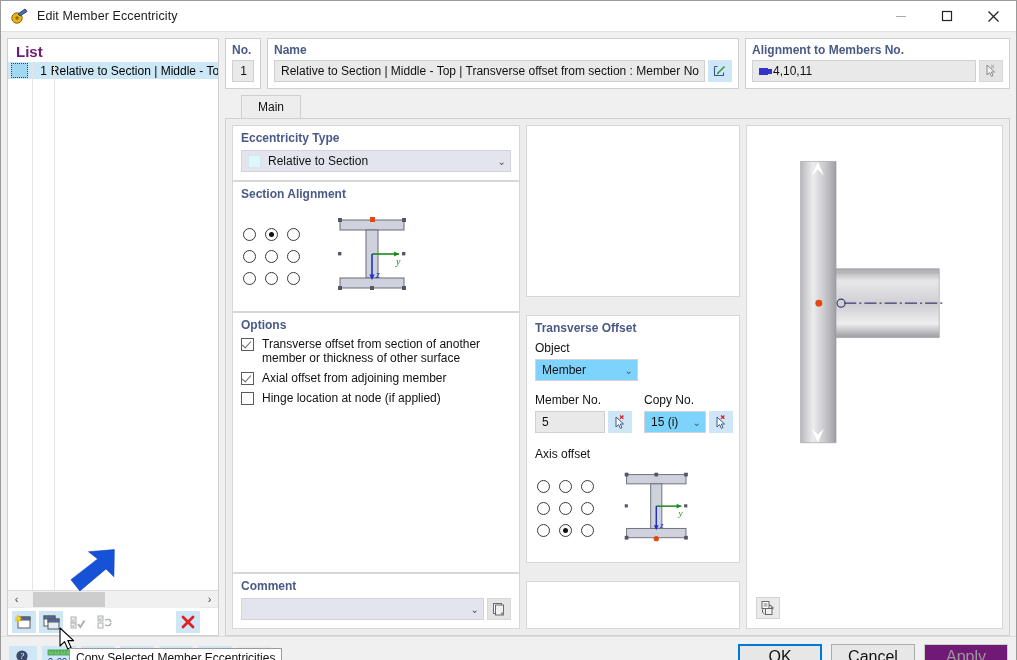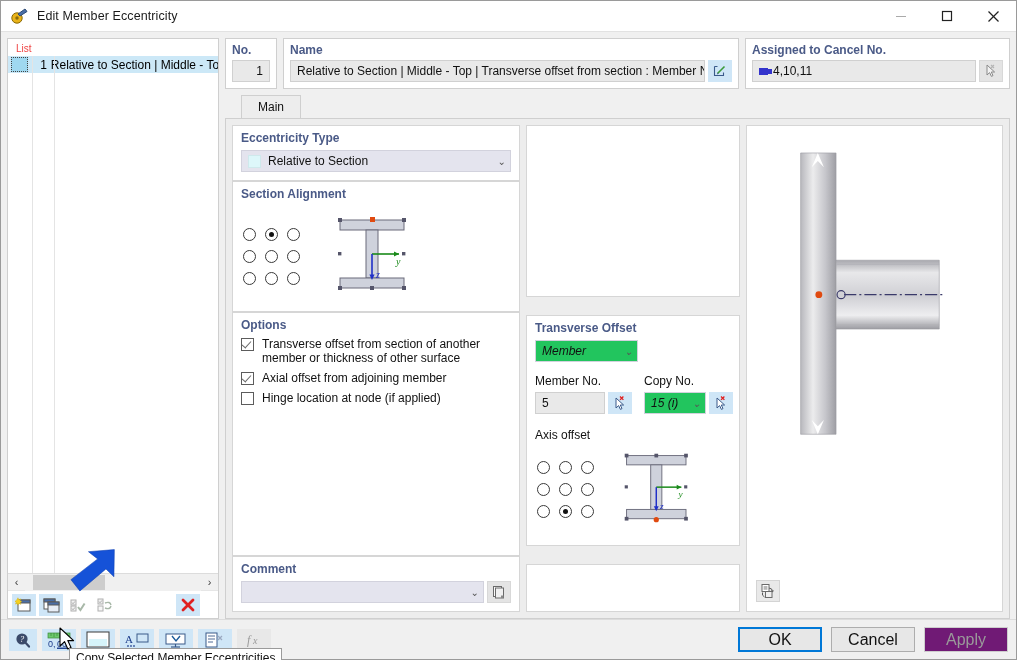--- a/index.html
+++ b/index.html
@@ -51,21 +51,21 @@
   .leftcol {
     width: 212px; display: flex; flex-direction: column;
   }
   .list-panel {
     background: #fff; border: 1px solid #cfcfcf;
     flex: 1; display: flex; flex-direction: column;
     min-height: 0;
   }
   .list-header {
     padding: 4px 8px 2px 8px;
-    color: #ef4444; font-weight: normal; font-size: 10px;
+    color: #701a75; font-weight: bold; font-size: 15px;
   }
   .list-body { flex: 1; position: relative; }
   .list-row {
     display: flex; align-items: center;
     height: 17px; background: #cce8f7;
     font-size: 12px; color: #000;
   }
   .list-row .sel-box {
     width: 17px; height: 15px; margin-left: 3px;
     background: #9fd8f0;
@@ -110,21 +110,21 @@
 
   .toprow { display: flex; gap: 6px; }
   .fieldbox {
     background: #fff; border: 1px solid #cfcfcf;
     padding: 4px 6px 6px 6px;
   }
   .fieldbox .lbl {
     color: #4a5a87; font-weight: bold; font-size: 12px;
     margin-bottom: 3px;
   }
-  .no-box { width: 52px; }
+  .no-box { width: 36px; }
   .name-box { flex: 1; min-width: 0; }
   .assigned-box { width: 265px; }
   .inputrow { display: flex; align-items: stretch; }
   .txtinput {
     flex: 1; height: 22px; background: #e9e9e9;
     border: 1px solid #d0d0d0;
     display: flex; align-items: center;
     padding: 0 6px; font-size: 12px; color: #111;
     white-space: nowrap; overflow: hidden; min-width: 0;
   }
@@ -196,22 +196,22 @@
   }
   .chk.on::after {
     content: ""; position: absolute; left: 2px; top: 0px;
     width: 4px; height: 8px; border: solid #6a6a6a;
     border-width: 0 1.6px 1.6px 0; transform: rotate(42deg);
   }
   .chk-lbl { font-size: 12px; color: #111; line-height: 14px; }
 
   .smallgrey { height: 22px; background: #e9e9e9; border: 1px solid #d0d0d0;
                display: flex; align-items: center; padding: 0 6px; font-size: 12px; color: #111; }
-  .smallcombo { height: 22px; background: #22c55e; border: 1px solid #d2d2dd;
-                display: flex; align-items: center; padding: 0 4px 0 6px; font-size: 12px; color: #111; font-style: italic; }
+  .smallcombo { height: 22px; background: #7dd3fc; border: 1px solid #d2d2dd;
+                display: flex; align-items: center; padding: 0 4px 0 6px; font-size: 12px; color: #111; }
   .smallcombo .caret { margin-left: auto; color: #555; font-size: 10px; }
 
   .whitepane { background: #fff; border: 1px solid #d6d6d6; }
 
   .preview {
     background: #fff; border: 1px solid #d6d6d6;
     flex: 1; position: relative; min-height: 0;
   }
   .prev-btn {
     position: absolute; left: 9px; bottom: 9px;
@@ -370,21 +370,21 @@
               <svg width="16" height="16" viewBox="0 0 16 16">
                 <path d="M2.5 3.5h3 M2.5 3.5v9 h9 v-3" fill="none" stroke="#3a5a8a" stroke-width="1.1"></path>
                 <path d="M5.5 10.5 L12.5 3.5" stroke="#3a9a3a" stroke-width="1.6"></path>
                 <path d="M4.8 11.6 l.9-1.8 1 .9 z" fill="#3a5a8a"></path>
               </svg>
             </div>
           </div>
         </div>
 
         <div class="fieldbox assigned-box">
-          <div class="lbl">Assigned to Cancel No.</div>
+          <div class="lbl">Alignment to Members No.</div>
           <div class="inputrow">
             <div class="txtinput">
               <span class="memdot"></span>
               <span>4,10,11</span>
             </div>
             <div class="sidebtn grey">
               <svg width="16" height="16" viewBox="0 0 16 16">
                 <path d="M4 2 L4 12 L6.6 9.6 L8.4 13.4 L10 12.6 L8.3 9 L11.6 9 Z" fill="#f2f2f2" stroke="#8a8a8a" stroke-width="1"></path>
                 <path d="M8 2 l3 3 M11 2 l-3 3" stroke="#b5b5b5" stroke-width="1.1"></path>
               </svg>
@@ -486,20 +486,21 @@
             </div>
           </div>
         </div>
 
         <div class="col-mid">
           <div class="whitepane" style="height:172px;"></div>
 
           <div class="group" style="flex:1;">
             <div class="gl">Transverse Offset</div>
 
+            <div class="plainlbl" style="margin:6px 0 4px 0;">Object</div>
             <div class="smallcombo" style="width:103px;">
               <span>Member</span>
               <span class="caret">⌄</span>
             </div>
 
             <div style="display:flex; gap:12px; margin-top:12px;">
               <div>
                 <div class="plainlbl" style="margin-bottom:4px;">Member No.</div>
                 <div class="inputrow">
                   <div class="smallgrey" style="width:70px;">5</div>

